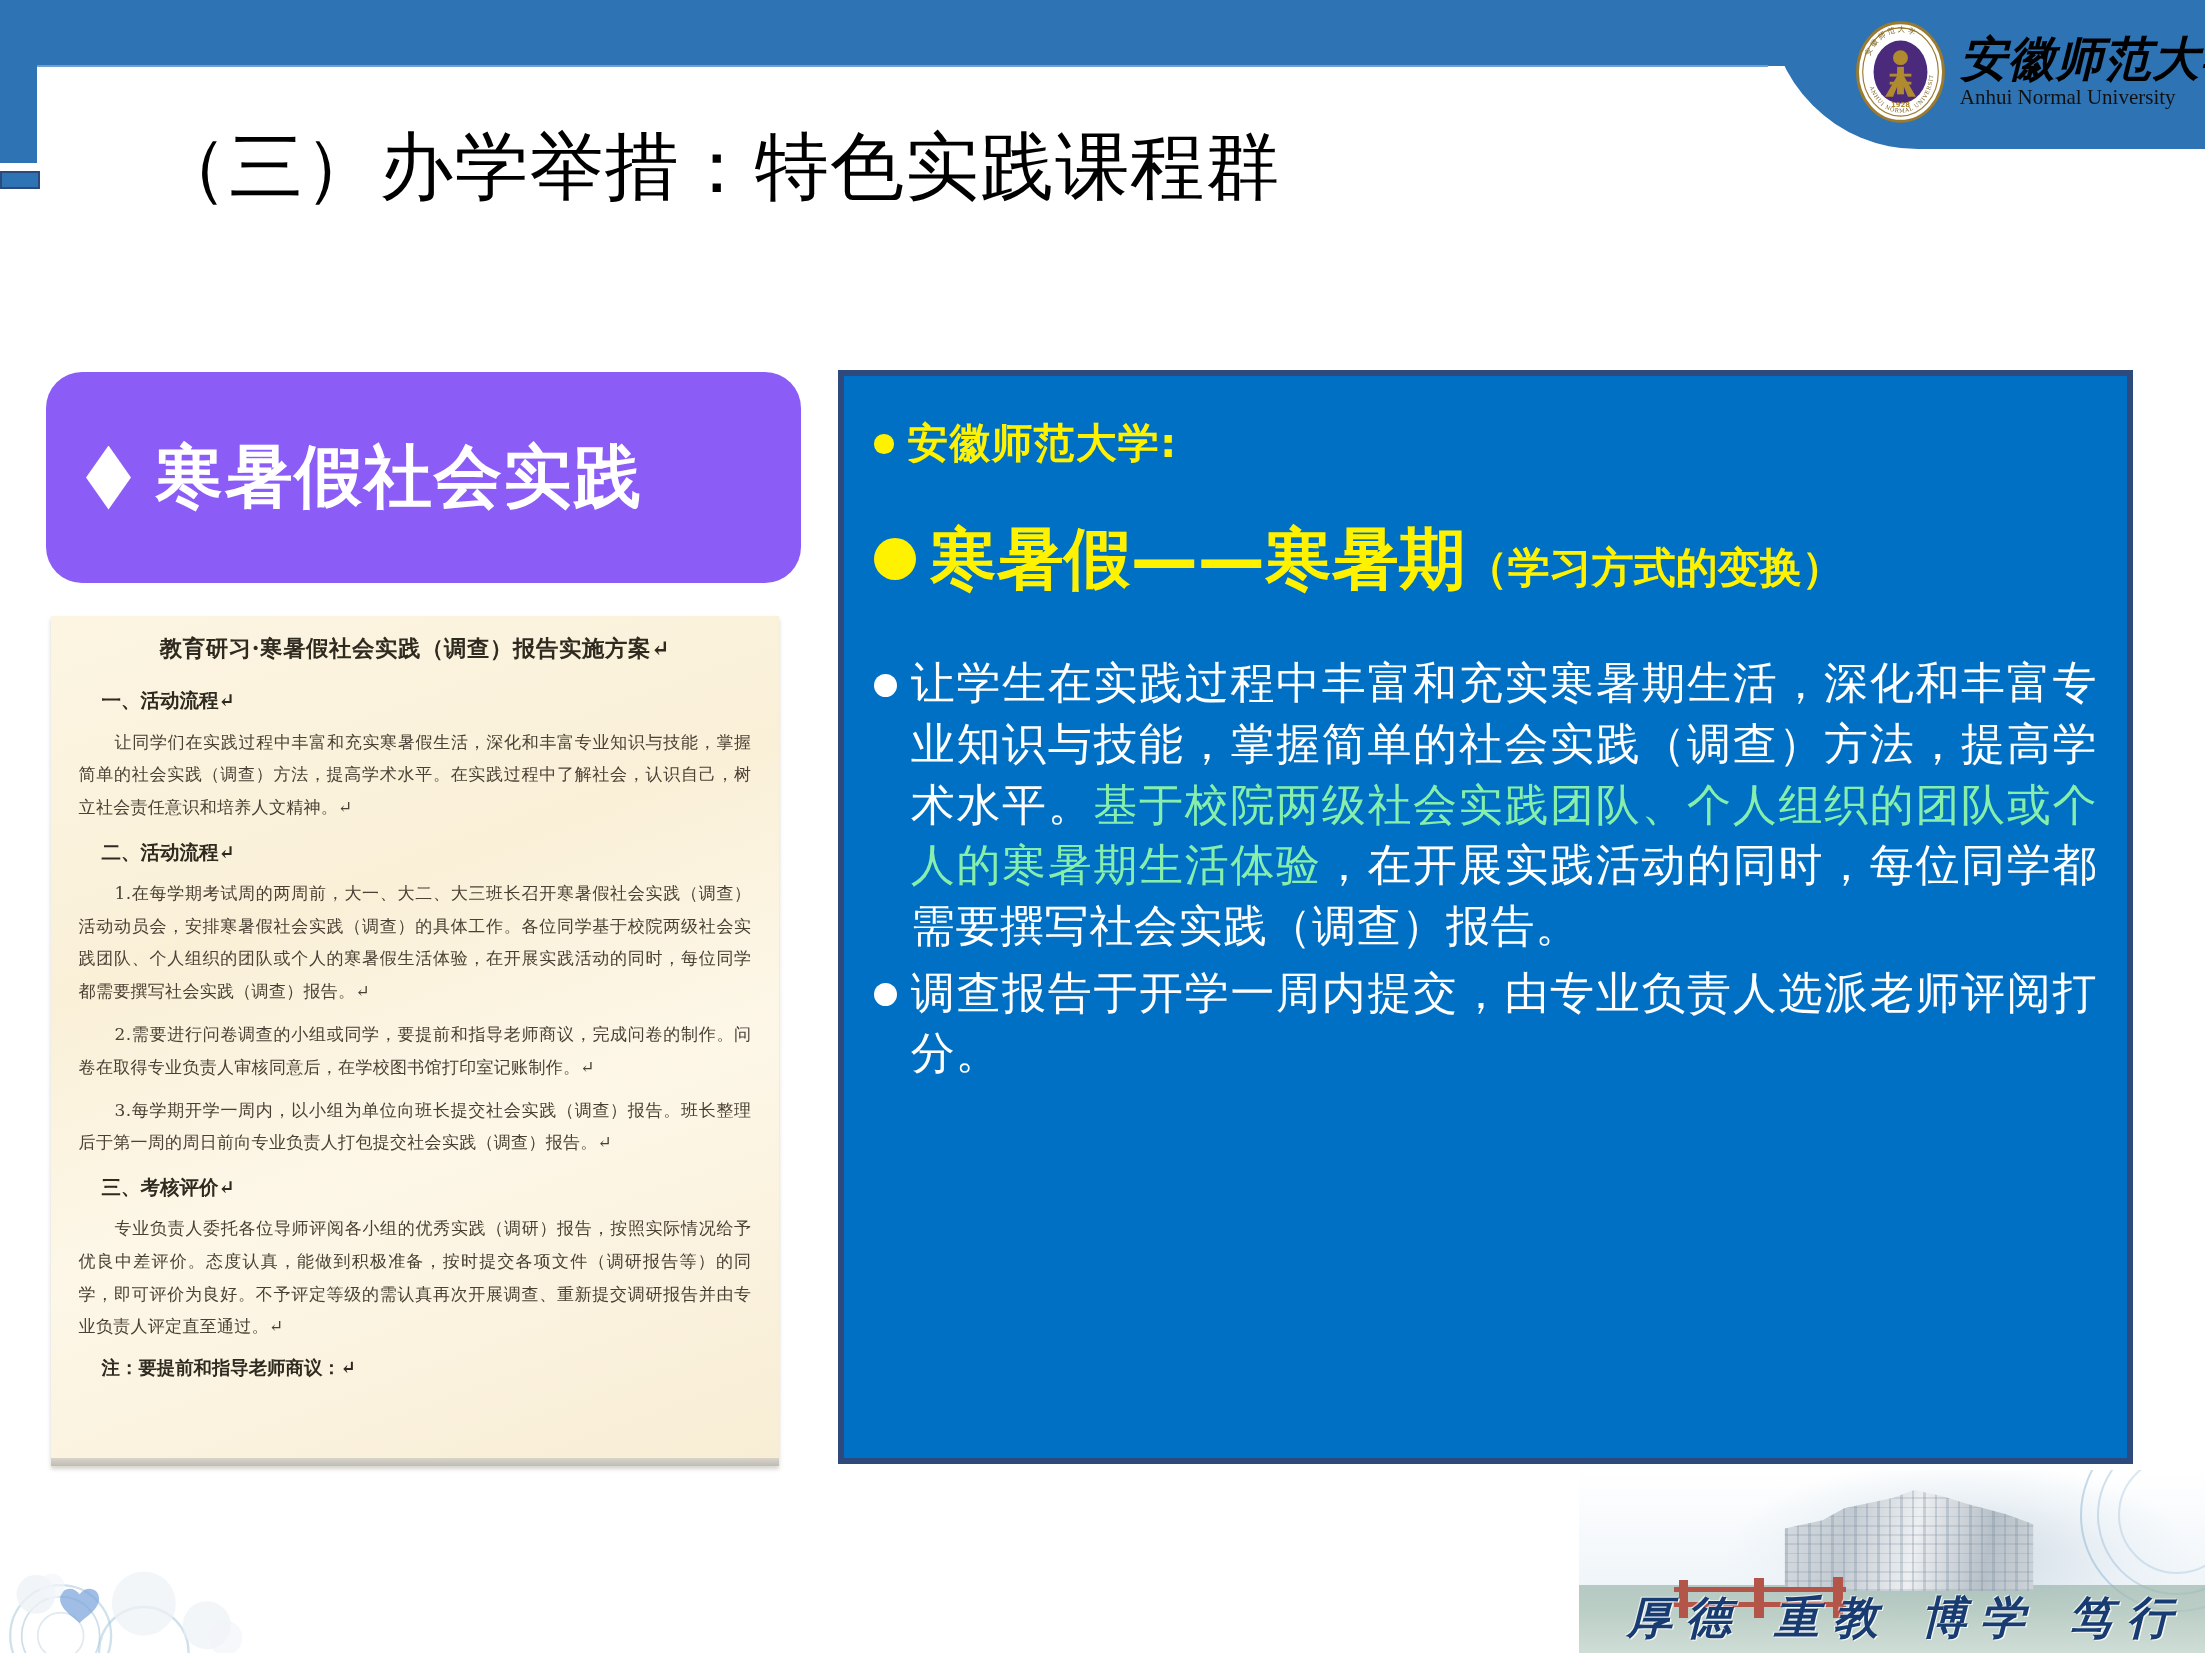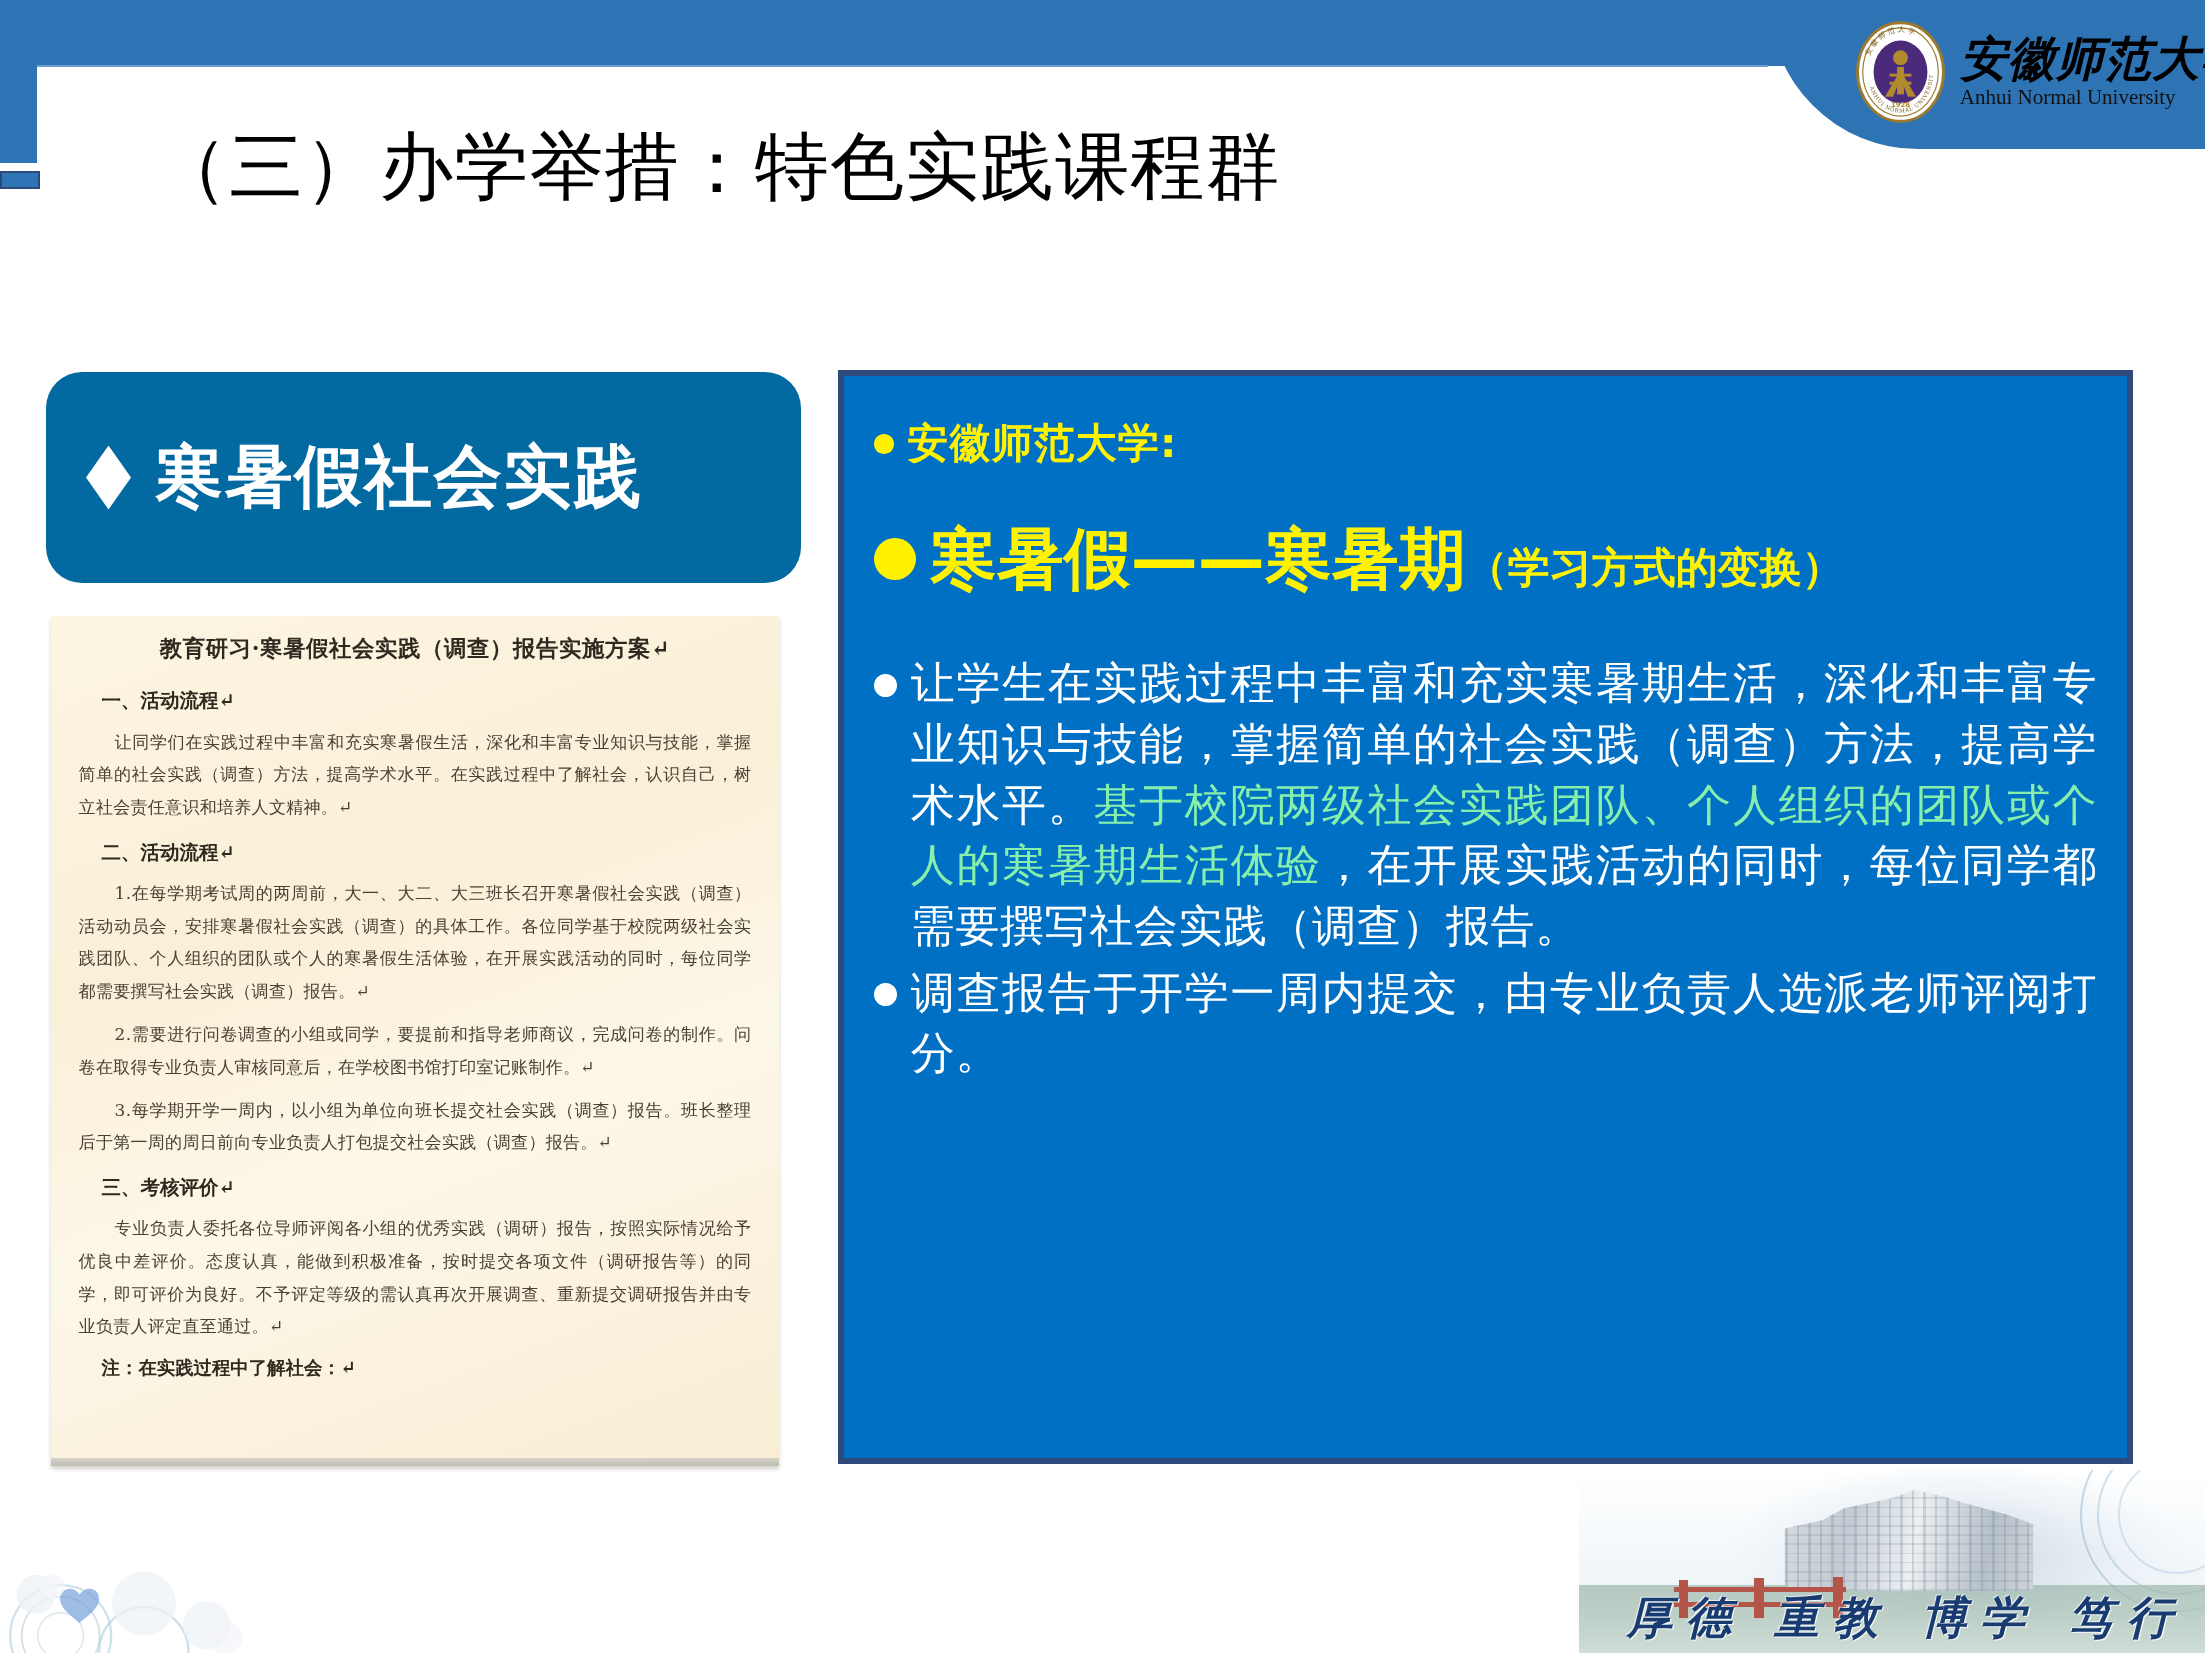--- a/index.html
+++ b/index.html
@@ -99,21 +99,21 @@
     color: #000000;
     letter-spacing: 1.1px;
     white-space: nowrap;
   }
 
   
   .left-badge {
     position: absolute;
     left: 46px; top: 372px;
     width: 755px; height: 211px;
-    background: #0369a1;
+    background: #8b5cf6;
     border-radius: 36px;
     display: flex;
     align-items: center;
     box-sizing: border-box;
     padding-left: 40px;
   }
   .badge-diamond {
     flex: 0 0 auto;
     width: 45px; height: 64px;
     background: #ffffff;
@@ -389,21 +389,21 @@
   <div class="doc-p">让同学们在实践过程中丰富和充实寒暑假生活，深化和丰富专业知识与技能，掌握简单的社会实践（调查）方法，提高学术水平。在实践过程中了解社会，认识自己，树立社会责任意识和培养人文精神。↵</div>
 
   <div class="doc-h">二、活动流程↵</div>
   <div class="doc-p">1.在每学期考试周的两周前，大一、大二、大三班长召开寒暑假社会实践（调查）活动动员会，安排寒暑假社会实践（调查）的具体工作。各位同学基于校院两级社会实践团队、个人组织的团队或个人的寒暑假生活体验，在开展实践活动的同时，每位同学都需要撰写社会实践（调查）报告。↵</div>
   <div class="doc-p">2.需要进行问卷调查的小组或同学，要提前和指导老师商议，完成问卷的制作。问卷在取得专业负责人审核同意后，在学校图书馆打印室记账制作。↵</div>
   <div class="doc-p">3.每学期开学一周内，以小组为单位向班长提交社会实践（调查）报告。班长整理后于第一周的周日前向专业负责人打包提交社会实践（调查）报告。↵</div>
 
   <div class="doc-h">三、考核评价↵</div>
   <div class="doc-p">专业负责人委托各位导师评阅各小组的优秀实践（调研）报告，按照实际情况给予优良中差评价。态度认真，能做到积极准备，按时提交各项文件（调研报告等）的同学，即可评价为良好。不予评定等级的需认真再次开展调查、重新提交调研报告并由专业负责人评定直至通过。↵</div>
 
-  <div class="doc-note">注：在实践过程中了解社会：↵</div>
+  <div class="doc-note">注：要提前和指导老师商议：↵</div>
 </div>
 
 <div class="content-panel">
 
   <div class="cp-row row-concept">
     <span class="bullet sm"></span>
     <span class="line-concept">安徽师范大学:</span>
   </div>
 
   <div class="cp-row row-headline">

